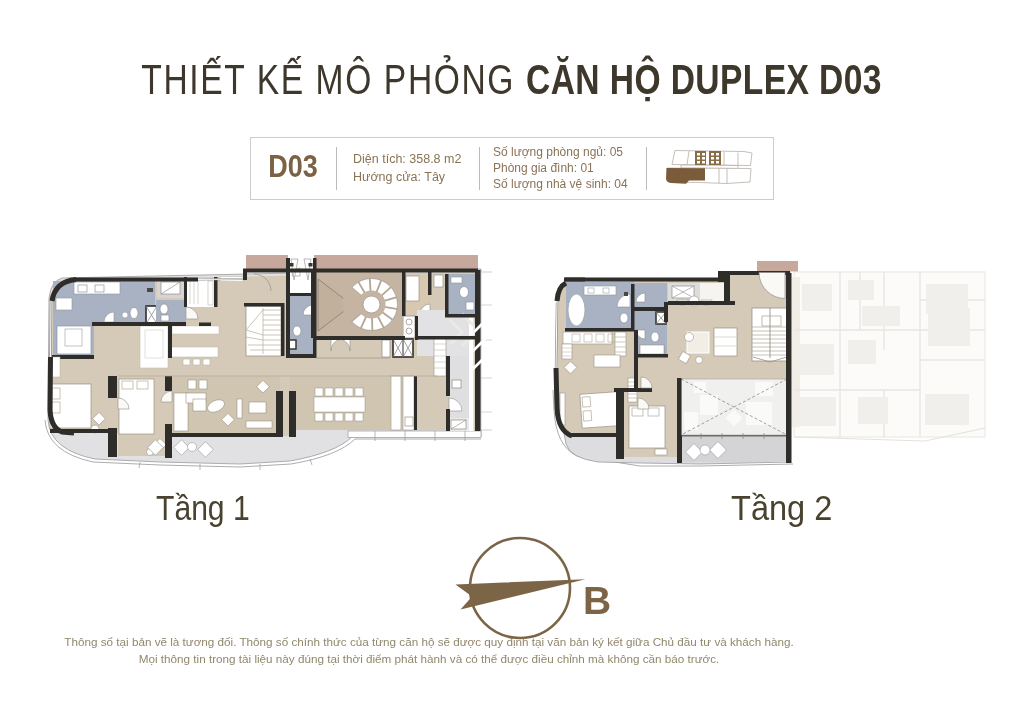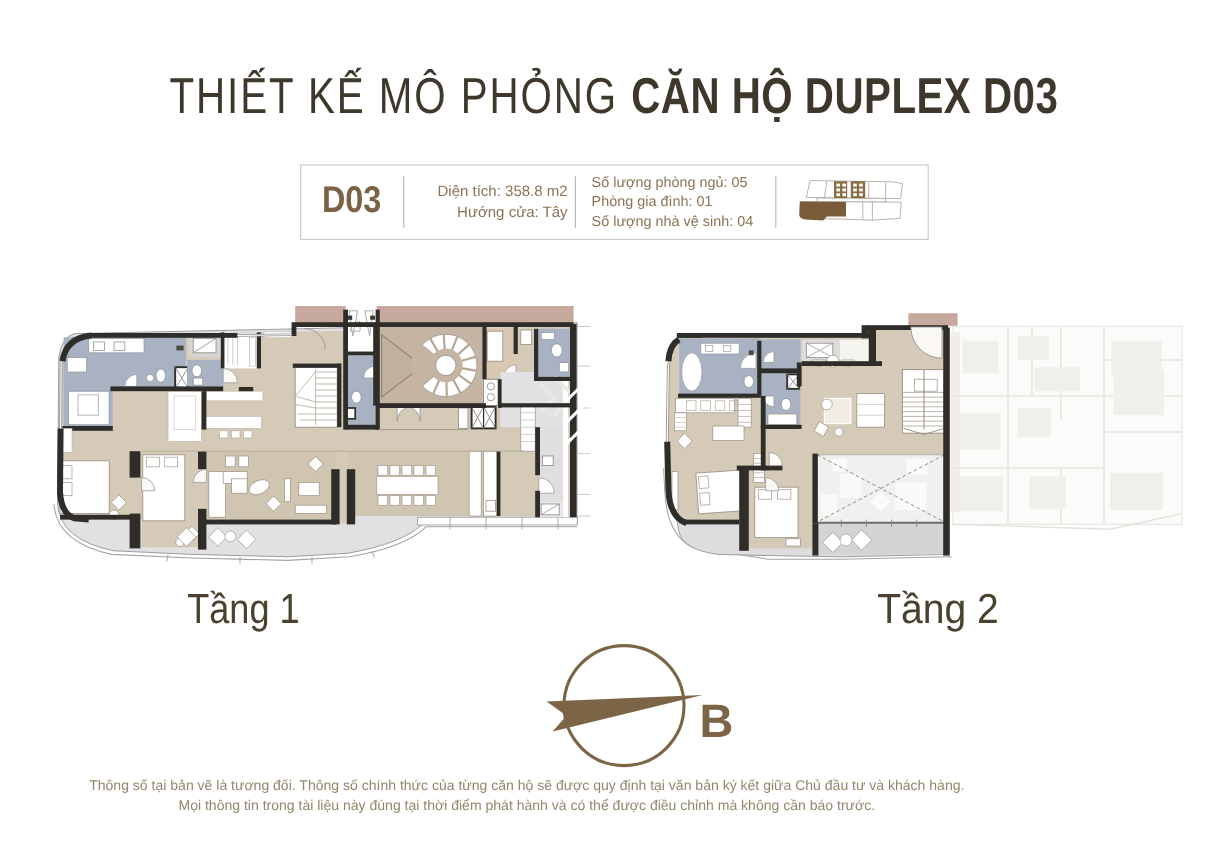--- a/index.html
+++ b/index.html
@@ -13,21 +13,21 @@
 <div class="abs" style="left:0;top:56px;width:1024px;text-align:center;white-space:nowrap;transform:scaleX(0.80);transform-origin:510px 0;">
   <span style="font-size:42px;color:#3e382c;font-weight:400;letter-spacing:2px;">THIẾT KẾ MÔ PHỎNG </span><span style="font-size:42px;color:#3e372b;font-weight:700;letter-spacing:0.5px;">CĂN HỘ DUPLEX D03</span>
 </div>
 
 <div class="abs" style="left:250px;top:137px;width:522px;height:61px;border:1px solid #cccccc;background:#ffffff;"></div>
 
 <div class="abs" style="left:250px;top:149px;width:86px;text-align:center;font-size:31px;font-weight:700;color:#7b6244;letter-spacing:0px;transform:scaleX(0.87);transform-origin:50% 0;">D03</div>
 
 <div class="abs" style="left:336px;top:147px;width:1px;height:43px;background:#bbbbbb;"></div>
 
-<div class="abs" style="left:353px;top:151px;width:120px;font-size:12.5px;line-height:17.5px;color:#8a7355;text-align:right;">Diện tích: 358.8 m2<br>Hướng cửa: Tây</div>
+<div class="abs" style="left:353px;top:151px;width:120px;font-size:12.5px;line-height:17.5px;color:#8a7355;">Diện tích: 358.8 m2<br>Hướng cửa: Tây</div>
 
 <div class="abs" style="left:479px;top:147px;width:1px;height:43px;background:#bbbbbb;"></div>
 
 <div class="abs" style="left:493px;top:144px;width:160px;font-size:12px;line-height:16px;color:#8a7355;">Số lượng phòng ngủ: 05<br>Phòng gia đình: 01<br>Số lượng nhà vệ sinh: 04</div>
 
 <div class="abs" style="left:646px;top:147px;width:1px;height:43px;background:#bbbbbb;"></div>
 
 <svg class="abs" style="left:664px;top:148px;" width="95" height="42" viewBox="0 0 95 42">
   <g stroke="#b5b0a8" stroke-width="0.8" fill="#ffffff">
     <path d="M11,2.5 L80,3.5 L88,5 L86.5,17.5 L8,16.5 Z"></path>
@@ -545,16 +545,16 @@
 
 <svg class="abs" style="left:440px;top:520px;" width="280" height="130" viewBox="440 520 280 130">
 
   <circle cx="520" cy="588" r="50" fill="none" stroke="#7c6547" stroke-width="2.6"></circle>
 
   <path d="M585.5,579.2 L455.5,584.5 L472,596.5 L460.5,609.5 Z" fill="#7c6547"></path>
 
   <text x="583" y="614" font-size="39" font-weight="700" fill="#7c6547" font-family="Liberation Sans, sans-serif">B</text>
 </svg>
 
-<div class="abs" style="left:0;top:647px;width:858px;text-align:center;font-size:11.7px;line-height:16.5px;color:#91876c;padding-left:10px;">
+<div class="abs" style="left:0;top:634px;width:858px;text-align:center;font-size:11.7px;line-height:16.5px;color:#91876c;">
 Thông số tại bản vẽ là tương đối. Thông số chính thức của từng căn hộ sẽ được quy định tại văn bản ký kết giữa Chủ đầu tư và khách hàng.<br>
 Mọi thông tin trong tài liệu này đúng tại thời điểm phát hành và có thể được điều chỉnh mà không cần báo trước.
 </div>
 
 </body></html>

